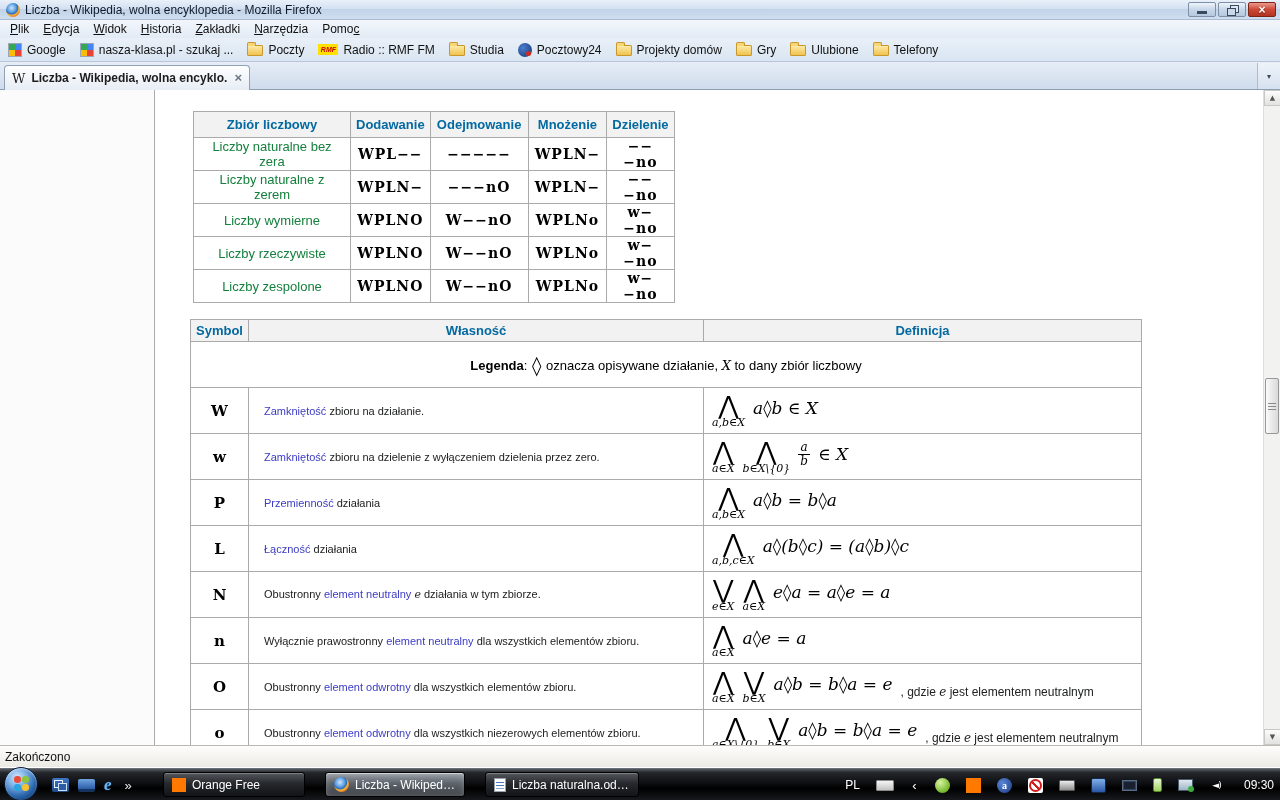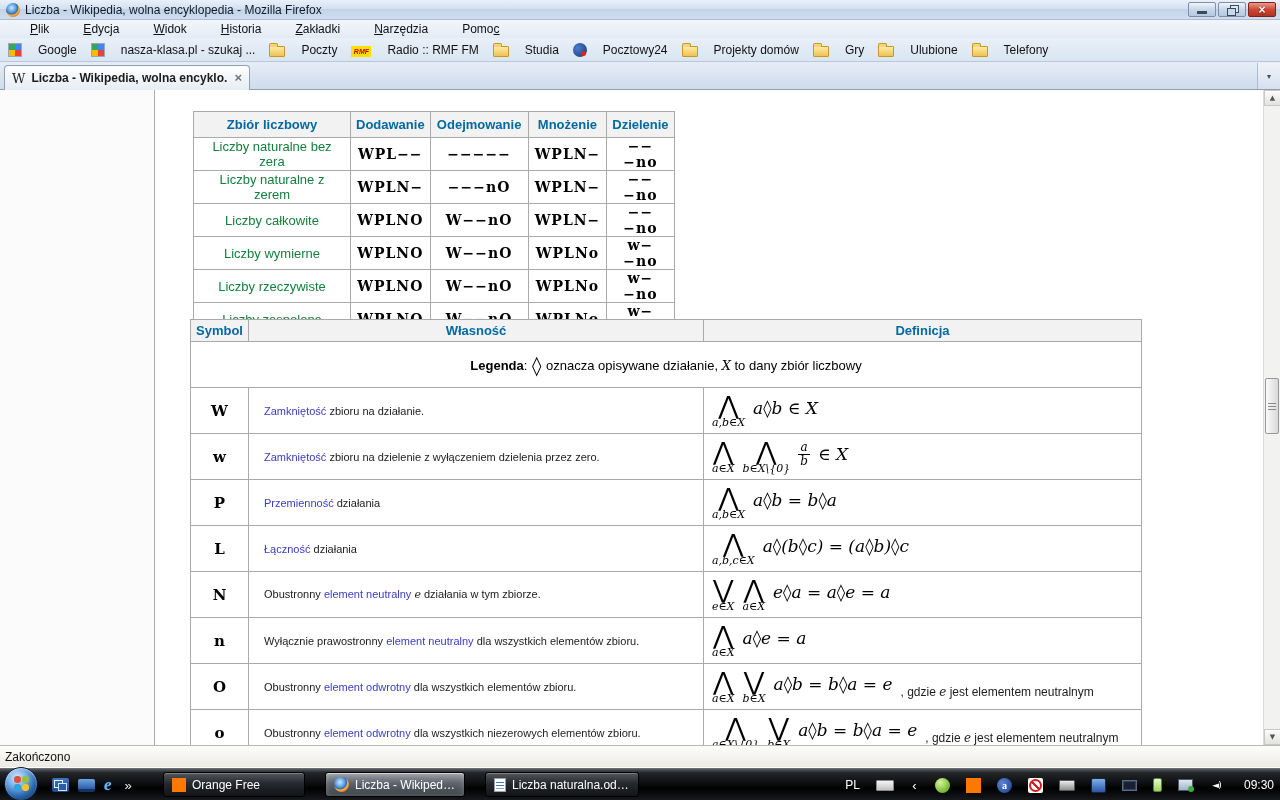--- a/index.html
+++ b/index.html
@@ -18,27 +18,27 @@
   .g-min { width:10px; height:3px; background:#3a4a5c; margin-top:6px; }
   .g-res { position:relative; width:13px; height:10px; }
   .g-res::before { content:''; position:absolute; left:4px; top:0; width:7px; height:6px; border:1px solid #3a4a5c; background:#dde8f4; }
   .g-res::after  { content:''; position:absolute; left:1px; top:3px; width:7px; height:6px; border:1px solid #3a4a5c; background:#c9d8ea; }
   .wc-close { background:linear-gradient(#e99a8d,#cc4936 50%,#b33322); border-color:#7e2417; }
   .g-x { color:#fff; font-weight:bold; font-size:12px; line-height:10px; text-shadow:0 1px 1px #6b1c10; }
 
   
   .menubar { position:absolute; top:20px; left:0; width:1280px; height:18px;
     background:linear-gradient(#f2f6fb,#e2ebf5); display:flex; align-items:center; padding-left:3px; }
-  .menu-item { font-size:12px; color:#111; padding:1px 7px;margin-left:20px; }
+  .menu-item { font-size:12px; color:#111; padding:1px 7px; }
 
   
   .bookmarksbar { position:absolute; top:38px; left:0; width:1280px; height:24px;
     background:linear-gradient(#e9f0f8,#d9e5f2); border-bottom:1px solid #b7c6d9;
     display:flex; align-items:center; gap:14px; padding-left:8px; }
-  .bm-item { display:flex; align-items:flex-end; gap:16px; font-size:12px; color:#111; }
+  .bm-item { display:flex; align-items:center; gap:5px; font-size:12px; color:#111; }
   .bmi { display:inline-flex; align-items:center; justify-content:center; flex:none; }
   .google-i { width:14px; height:14px; background:conic-gradient(#4285f4 0 25%, #ea4335 0 50%, #fbbc05 0 75%, #34a853 0); border:1px solid #9aa6b5; }
   .folder-i { width:16px; height:11px; background:linear-gradient(#fdeaa6,#f0c34e); border:1px solid #c9972b; border-radius:1px; position:relative; margin-top:2px; }
   .folder-i::before { content:''; position:absolute; top:-4px; left:-1px; width:7px; height:3px; background:#f7d678; border:1px solid #c9972b; border-bottom:none; border-radius:2px 2px 0 0; }
   .rmf-i { width:20px; height:11px; background:#ffe000; color:#cc0000; font-size:7px; font-weight:bold; font-style:italic; }
   .pocztowy-i { width:14px; height:14px; border-radius:50%; background:radial-gradient(circle at 35% 35%, #4a7ed0, #17336e); position:relative; }
   .pocztowy-i::after { content:''; position:absolute; right:1px; bottom:1px; width:5px; height:5px; border-radius:50%; background:#d22a1e; }
 
   
   .tabbar { position:absolute; top:62px; left:0; width:1280px; height:28px;
@@ -266,27 +266,20 @@
           <td class="t1-sym">−−−no</td>
         </tr>
         <tr>
           <td class="t1-name">Liczby naturalne z zerem</td>
           <td class="t1-sym">WPLN−</td>
           <td class="t1-sym">−−−nO</td>
           <td class="t1-sym">WPLN−</td>
           <td class="t1-sym">−−−no</td>
         </tr>
         <tr>
-          <td class="t1-name">Liczby całkowite</td>
-          <td class="t1-sym">WPLNO</td>
-          <td class="t1-sym">W−−nO</td>
-          <td class="t1-sym">WPLN−</td>
-          <td class="t1-sym">−−−no</td>
-        </tr>
-        <tr>
           <td class="t1-name">Liczby wymierne</td>
           <td class="t1-sym">WPLNO</td>
           <td class="t1-sym">W−−nO</td>
           <td class="t1-sym">WPLNo</td>
           <td class="t1-sym">w−−no</td>
         </tr>
         <tr>
           <td class="t1-name">Liczby rzeczywiste</td>
           <td class="t1-sym">WPLNO</td>
           <td class="t1-sym">W−−nO</td>

